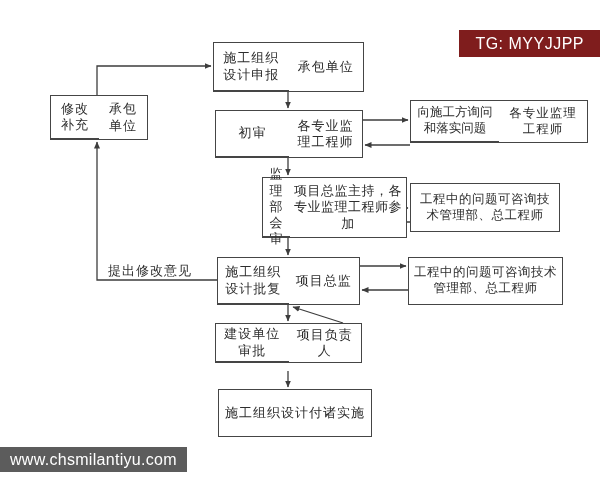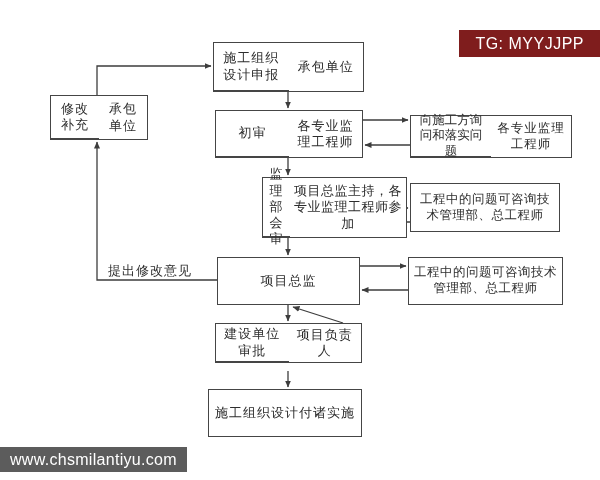--- a/index.html
+++ b/index.html
@@ -76,48 +76,49 @@
   <div class="node" style="left:50px;top:95px;width:98px;height:45px;">
     <div class="row divided">修改补充</div>
     <div class="row">承包单位</div>
   </div>
 
   <div class="node" style="left:215px;top:110px;width:148px;height:48px;">
     <div class="row divided">初审</div>
     <div class="row">各专业监理工程师</div>
   </div>
 
-  <div class="node small" style="left:410px;top:115px;width:162px;height:43px;">
+  <div class="node small" style="left:410px;top:100px;width:178px;height:43px;">
     <div class="row divided" style="letter-spacing:0;">向施工方询问和落实问题</div>
     <div class="row">各专业监理工程师</div>
   </div>
 
   <div class="node" style="left:217px;top:177px;width:145px;height:61px;margin-left:45px;">
     <div class="row divided" style="flex:0 0 27px;">监理部会审</div>
     <div class="row left">项目总监主持，各专业监理工程师参加</div>
   </div>
 
   <div class="node small" style="left:410px;top:183px;width:150px;height:49px;">
     <div class="row left">工程中的问题可咨询技术管理部、总工程师</div>
   </div>
 
   <div class="node" style="left:217px;top:257px;width:143px;height:48px;">
+    <div class="row divided">施工组织设计批复</div>
     <div class="row">项目总监</div>
   </div>
 
   <div class="node small" style="left:408px;top:257px;width:155px;height:48px;">
     <div class="row left">工程中的问题可咨询技术管理部、总工程师</div>
   </div>
 
   <div class="node" style="left:215px;top:323px;width:147px;height:40px;">
     <div class="row divided">建设单位审批</div>
     <div class="row">项目负责人</div>
   </div>
 
-  <div class="node" style="left:208px;top:389px;width:154px;height:48px;">
+  <div class="node" style="left:218px;top:389px;width:154px;height:48px;">
     <div class="row">施工组织设计付诸实施</div>
   </div>
 
   <div class="edge-label" style="left:108px;top:262px;">提出修改意见</div>
 
   <div class="badge">TG: MYYJJPP</div>
   <div class="watermark">www.chsmilantiyu.com</div>
 
 </div>
 

